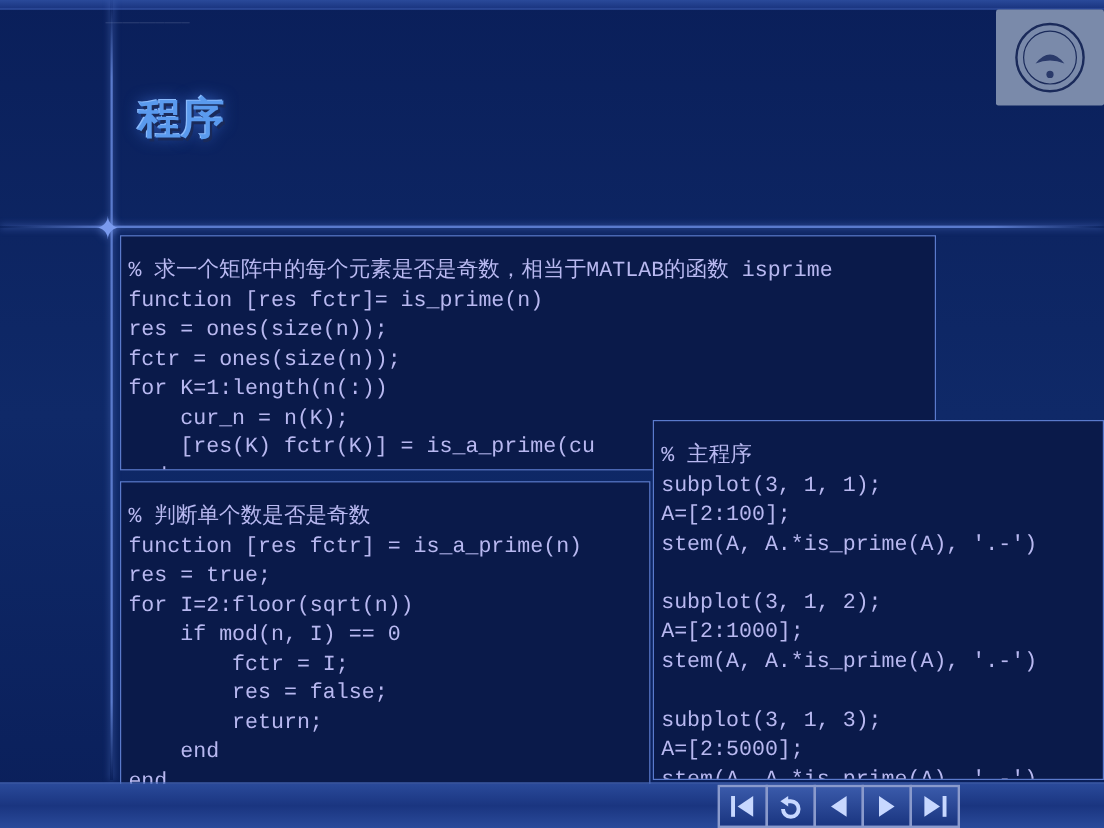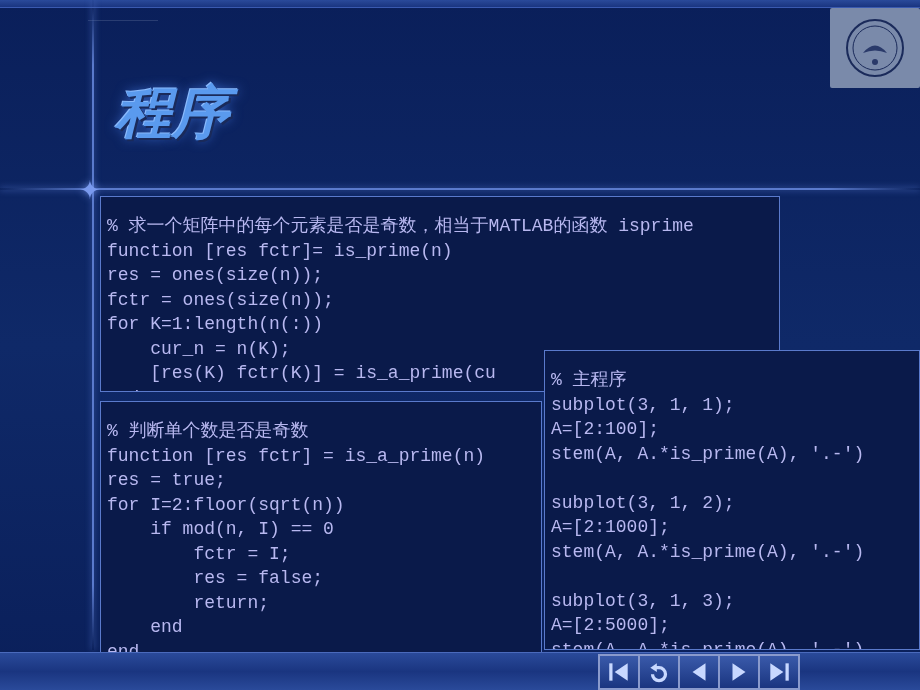--- a/index.html
+++ b/index.html
@@ -63,26 +63,25 @@
     top: 175px;
     left: 79px;
     color: #7a9aee;
     font-size: 26px;
     text-shadow: 0 0 8px #6a8adc;
   }
   .title {
     position: absolute;
     top: 75px;
     left: 115px;
-    font-size: 57px;
+    font-size: 36px;
     font-weight: bold;
     color: #5a9aee;
     text-shadow: 2px 2px 0 #1a2a5a, -1px -1px 0 #8abafc, 0 0 12px #3a6acc;
     font-family: "SimSun", serif;
-    font-style: italic;
   }
   .code-box {
     position: absolute;
     background: #0a1a4a;
     border: 1px solid #5a7acc;
     padding: 17px 6px;
     font-family: "Courier New", monospace;
     font-size: 18px;
     line-height: 24.5px;
     color: #b8b8f0;

